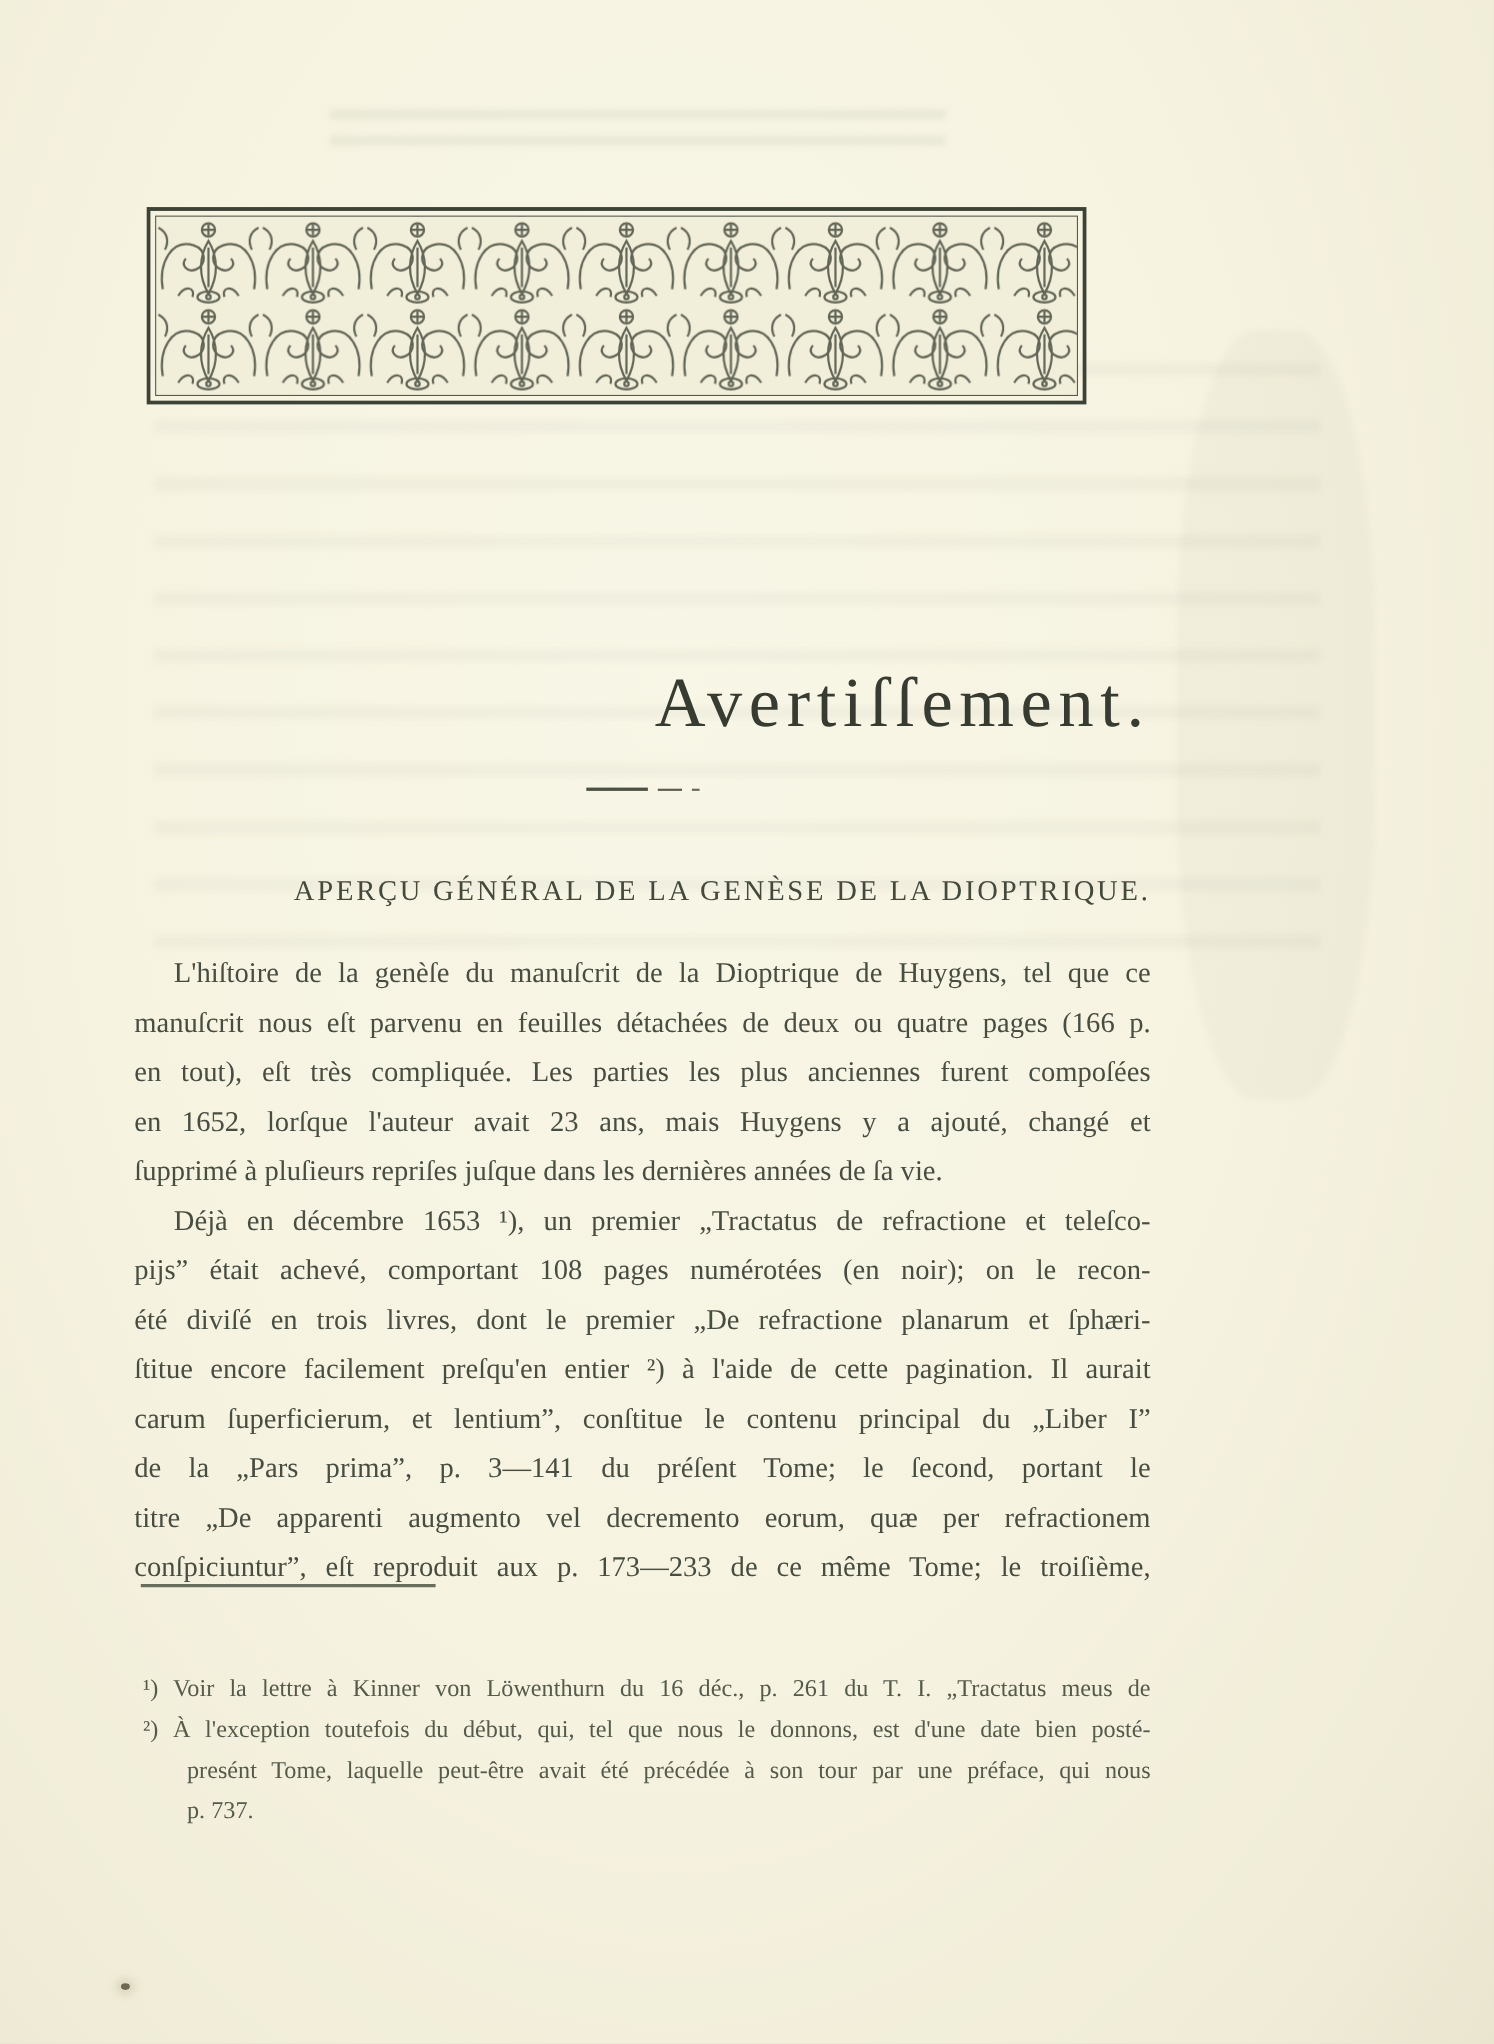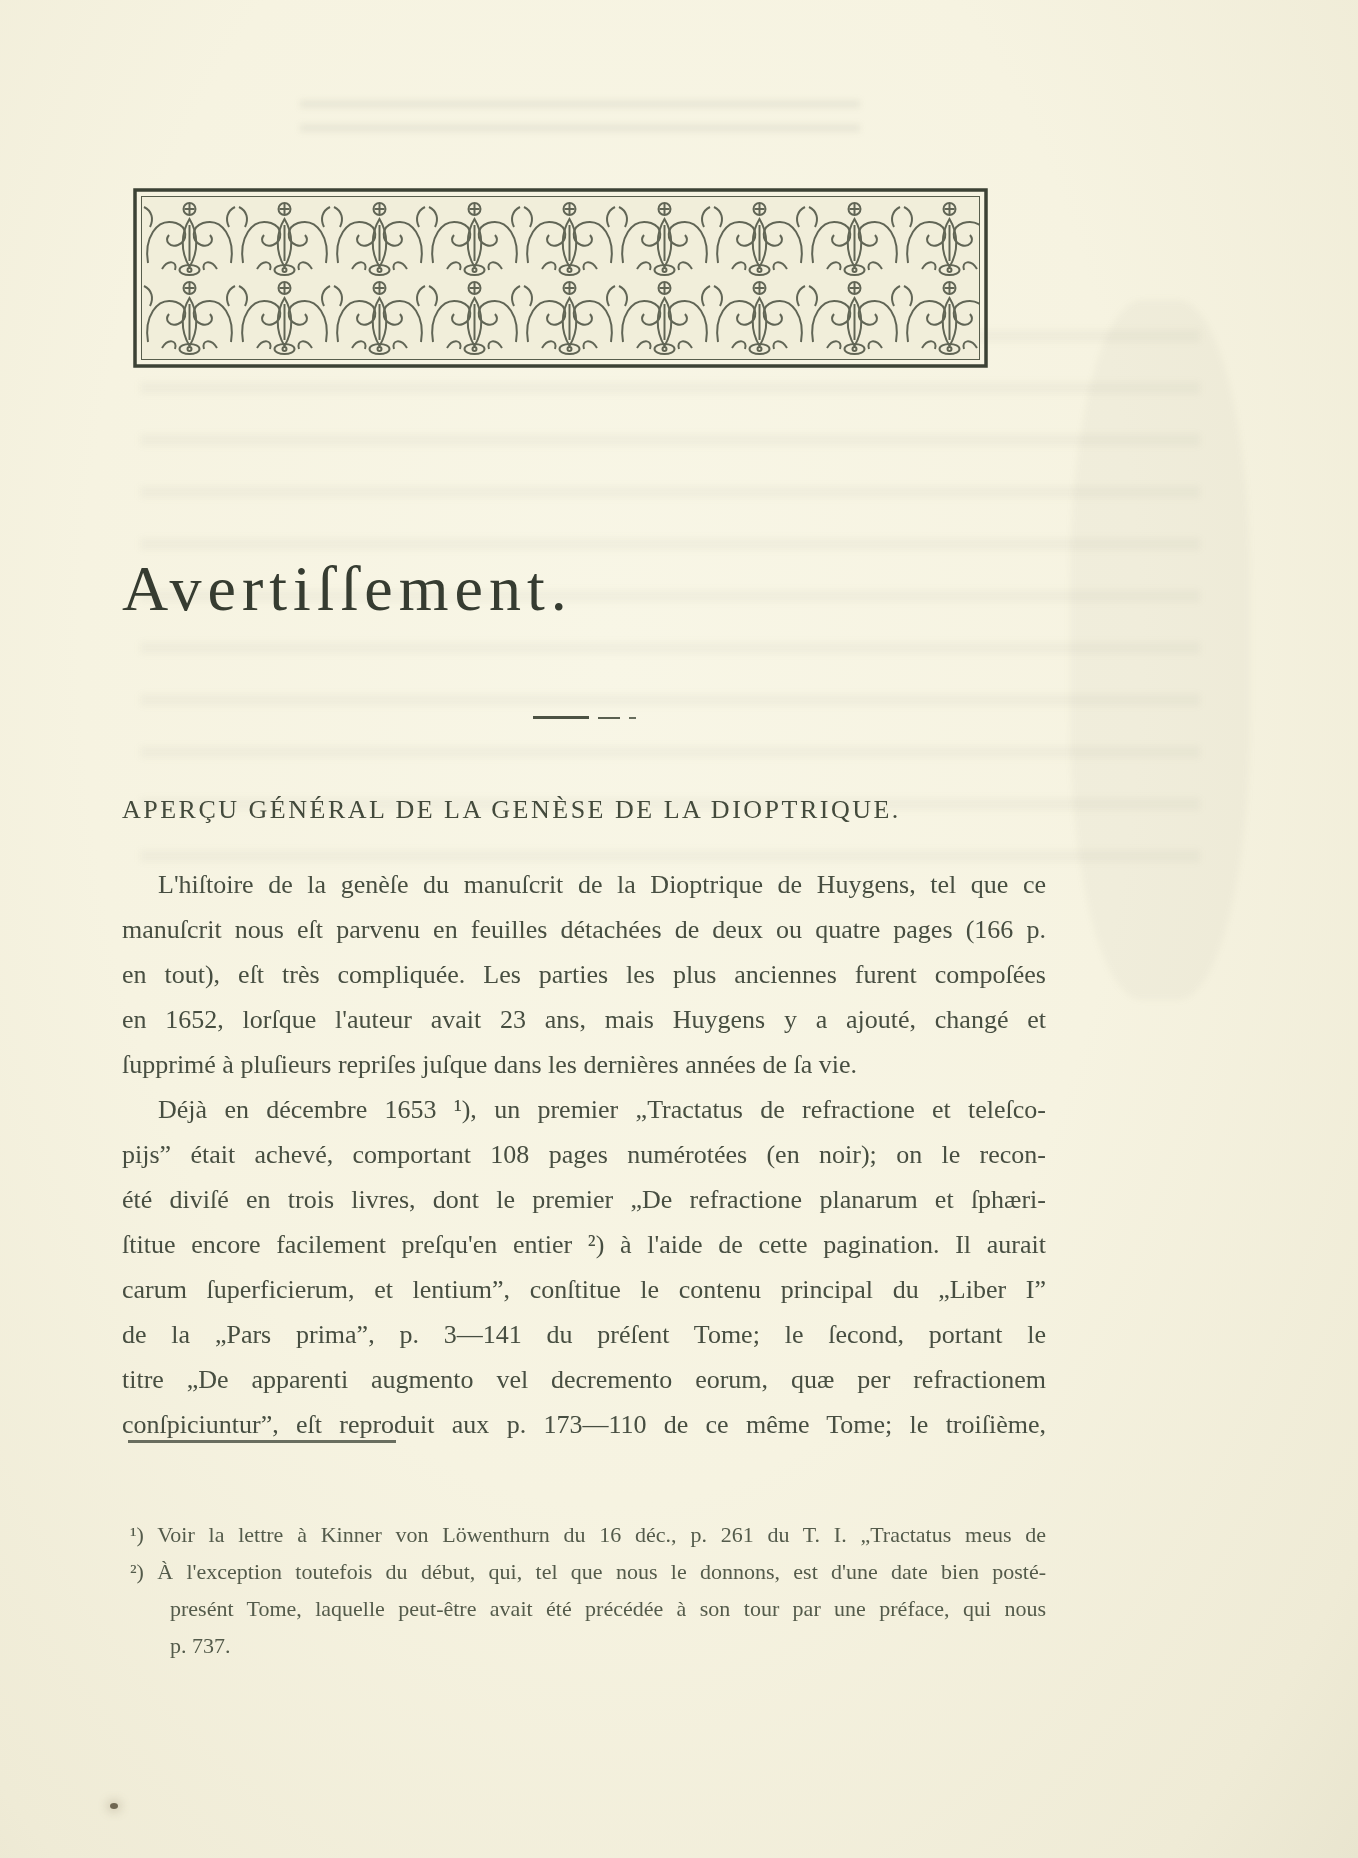--- a/index.html
+++ b/index.html
@@ -21,36 +21,36 @@
   .ghost-right{left:1070px;top:300px;width:180px;height:700px;border-radius:40%;
     background:rgba(130,134,116,0.05);}
   .blemish{position:absolute;left:110px;top:1803px;width:8px;height:6px;border-radius:50%;
     background:#6f6752;box-shadow:0 0 8px 4px rgba(150,140,110,0.25);}
 
   
   .ornament{position:absolute;left:133px;top:188px;}
 
   
   .title{
-    position:absolute;left:122px;top:552px;width:924px;
-    text-align:left;font-size:64px;letter-spacing:6px;
+    position:absolute;left:122px;top:602px;width:924px;
+    text-align:right;font-size:64px;letter-spacing:6px;
     color:#363c31;font-weight:normal;margin:0;
   }
   .title-divider{
     position:absolute;left:122px;top:716px;width:924px;
     display:flex;justify-content:center;align-items:center;gap:9px;
   }
   .title-divider .seg1{width:56px;height:3px;background:#4c5243;}
   .title-divider .seg2{width:22px;height:2px;background:#5a6050;}
   .title-divider .seg3{width:7px;height:2px;background:#676d5c;}
 
   
   .heading{
     position:absolute;left:122px;top:795px;width:924px;
-    text-align:left;font-size:26px;letter-spacing:2.5px;
+    text-align:right;font-size:26px;letter-spacing:2.5px;
     color:#434a3c;font-weight:normal;margin:0;
   }
 
   
   .body-text{position:absolute;left:122px;top:862px;width:924px;}
   .bl{height:45px;line-height:45px;font-size:26px;white-space:normal;
       text-align:justify;text-align-last:justify;}
   .bl.left{text-align-last:left;}
   .bl.indent{text-indent:36px;}
 
@@ -115,21 +115,21 @@
     <div class="bl">en 1652, lorſque l'auteur avait 23 ans, mais Huygens y a ajouté, changé et</div>
     <div class="bl left">ſupprimé à pluſieurs repriſes juſque dans les dernières années de ſa vie.</div>
 
     <div class="bl indent">Déjà en décembre 1653 ¹), un premier „Tractatus de refractione et teleſco-</div>
     <div class="bl">pijs” était achevé, comportant 108 pages numérotées (en noir); on le recon-</div>
     <div class="bl">été diviſé en trois livres, dont le premier „De refractione planarum et ſphæri-</div>
     <div class="bl">ſtitue encore facilement preſqu'en entier ²) à l'aide de cette pagination. Il aurait</div>
     <div class="bl">carum ſuperficierum, et lentium”, conſtitue le contenu principal du „Liber I”</div>
     <div class="bl">de la „Pars prima”, p. 3—141 du préſent Tome; le ſecond, portant le</div>
     <div class="bl">titre „De apparenti augmento vel decremento eorum, quæ per refractionem</div>
-    <div class="bl">conſpiciuntur”, eſt reproduit aux p. 173—110 de ce même Tome; le troiſième,</div>
+    <div class="bl">conſpiciuntur”, eſt reproduit aux p. 173—233 de ce même Tome; le troiſième,</div>
   </div>
 
   <div class="fn-rule"></div>
 
   <div class="footnotes">
     <div class="fl">¹) Voir la lettre à Kinner von Löwenthurn du 16 déc., p. 261 du T. I. „Tractatus meus de</div>
 
     <div class="fl">²) À l'exception toutefois du début, qui, tel que nous le donnons, est d'une date bien posté-</div>
     <div class="fl hang">presént Tome, laquelle peut-être avait été précédée à son tour par une préface, qui nous</div>
     <div class="fl hang left">p. 737.</div>

